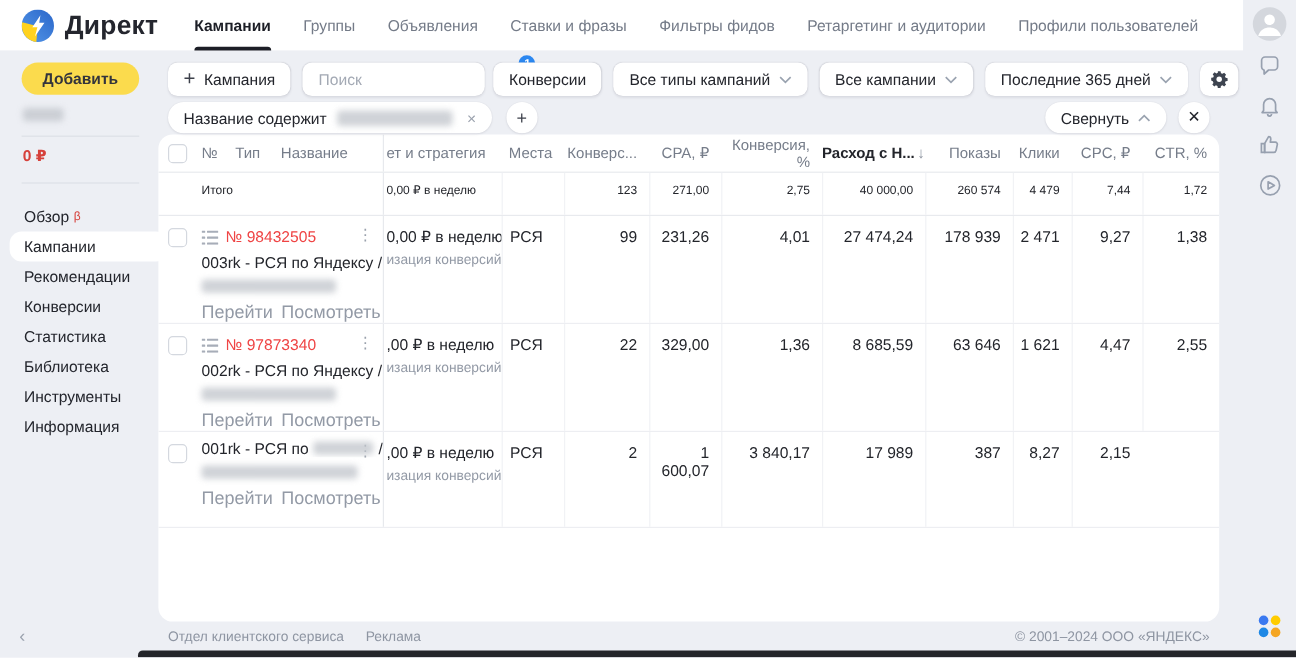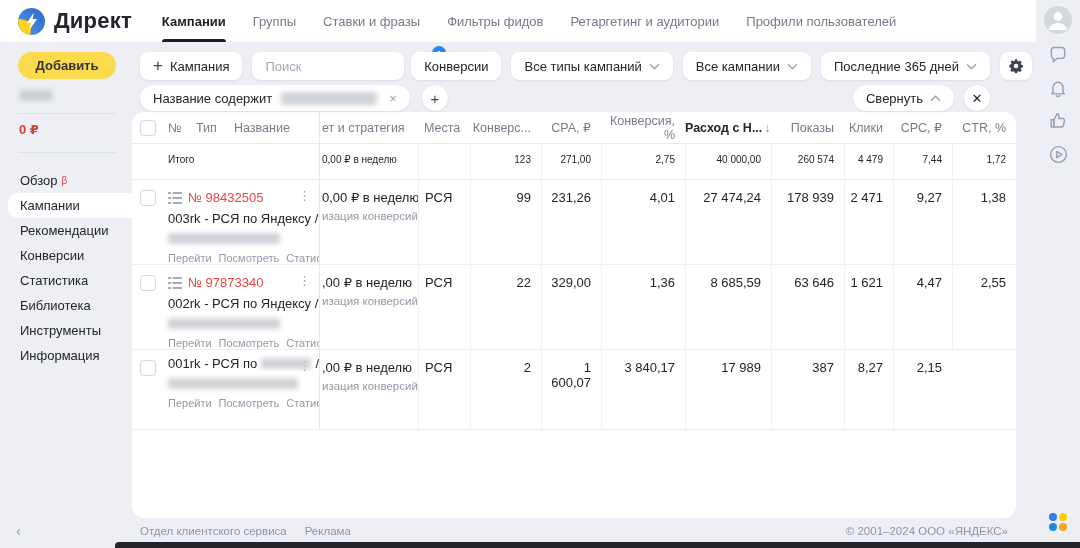--- a/index.html
+++ b/index.html
@@ -52,21 +52,21 @@
            color:#fff; font-size:9.5px; font-weight:700; display:flex; align-items:center; justify-content:center; }
   .tb1-right { position:absolute; right:48px; top:52px; display:flex; gap:10px; align-items:center; z-index:4; }
   .gear-btn { width:32px; padding:0; justify-content:center; }
 
   
   .tb2-left { position:absolute; left:140px; top:85px; display:flex; gap:12px; align-items:center; z-index:4; }
   .chip { height:26px; border-radius:13px; }
   .chip .blur { width:96px; height:13px; margin:0 2px; }
   .chip-x { color:#9aa1ad; font-size:13px; margin-left:3px; cursor:pointer; }
   .round-btn { width:26px; height:26px; border-radius:50%; padding:0; justify-content:center; font-size:15px; color:#3d414b; }
-  .tb2-right { position:absolute; right:90px; top:85px; display:flex; gap:10px; align-items:center; z-index:4; }
+  .tb2-right { position:absolute; right:72px; top:85px; display:flex; gap:10px; align-items:center; z-index:4; }
   .close-btn { width:26px; height:26px; border-radius:50%; padding:0; justify-content:center; font-size:13px; font-weight:700; }
 
   
   .panel { position:absolute; left:132px; top:112px; width:884px; height:406px; background:#fff; border-radius:12px; z-index:3; overflow:hidden; }
   .grid { display:grid; grid-template-columns:30px 158px 98px 52px 71px 60px 84px 86px 73px 49px 59px 64px; }
   .thead { height:32px; border-bottom:1px solid #e8eaee; color:#767d8a; font-size:12.5px; align-items:center; }
   .thead .c-main { display:flex; align-items:center; height:100%; }
   .h-num { width:34px; padding-left:6px; }
   .h-tip { width:38px; }
   .num { text-align:right; padding-right:10px; }
@@ -82,21 +82,21 @@
   .checkbox { display:block; width:16px; height:16px; border:1.5px solid #d4d8df; border-radius:4px; background:#fff; margin:10px 0 0 8px; cursor:pointer; }
   .thead .checkbox { margin-top:0; }
   .cb-wrap { display:flex; align-items:center; height:100%; }
   .c-place { padding-left:6px; }
   .line1 { display:flex; align-items:center; gap:6px; padding:10px 0 0 6px; color:#7e8491; }
   .camp-num { font-size:13px; color:#ef4444; cursor:pointer; }
   .kebab { position:absolute; right:8px; top:9px; color:#9aa1ac; font-size:13px; letter-spacing:0; cursor:pointer; line-height:1; }
   .line2 { padding:6px 0 0 6px; color:#23252b; white-space:nowrap; overflow:hidden; display:flex; align-items:center; gap:4px; }
   .name-blur { width:112px; height:11px; margin:7px 0 0 6px; }
   .inline-blur { display:inline-block; width:64px; height:11px; }
-  .line4 { display:flex; gap:7px; padding:8px 0 0 6px; font-size:11px; color:#939aa6; white-space:nowrap; overflow:hidden; }
+  .line4 { display:flex; gap:7px; padding:8px 0 0 6px; font-size:15px; color:#939aa6; white-space:nowrap; overflow:hidden; }
   .line4 span { cursor:pointer; }
   .b1 { padding-top:10px; font-size:13px; color:#23252b; white-space:nowrap; overflow:hidden; }
   .b2 { padding-top:5px; font-size:11.5px; color:#939aa6; white-space:nowrap; overflow:hidden; }
   .trow-total .c-clip { padding-top:0; }
 
   
   .footer { position:absolute; left:0; top:518px; width:1080px; height:24px; z-index:4; font-size:11.5px; color:#8e95a2; }
   .f-links { position:absolute; left:140px; top:7px; display:flex; gap:18px; }
   .f-links span { cursor:pointer; }
   .f-copy { position:absolute; right:72px; top:7px; white-space:nowrap; }
@@ -154,20 +154,21 @@
           </defs>
         <circle cx="16" cy="16" r="16" fill="url(#lg)"></circle>
         <path d="M14.5 31.9A16 16 0 01.6 12.5L16 16.5z" fill="#ffd21e"></path>
         <path d="M18.6 5.5l-8 12h5l-2.4 9 9.4-13.6h-5.2z" fill="#fff"></path>
       </svg>
       <span class="logo-text">Директ</span>
     </div>
     <div class="tabs">
       <div class="tab active">Кампании</div>
       <div class="tab">Группы</div>
+      <div class="tab">Объявления</div>
       <div class="tab">Ставки и фразы</div>
       <div class="tab">Фильтры фидов</div>
       <div class="tab">Ретаргетинг и аудитории</div>
       <div class="tab">Профили пользователей</div>
     </div>
   </div>
 
   <div class="sidebar">
     <div class="add-btn">Добавить</div>
     <div class="blur acct-blur"></div>

